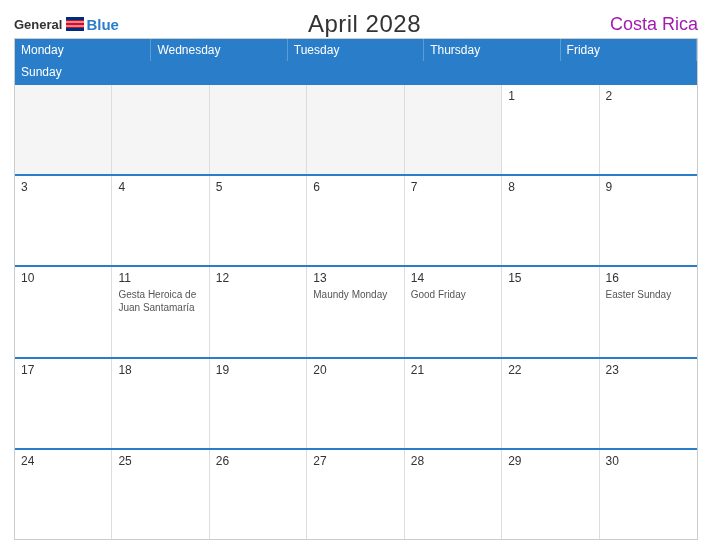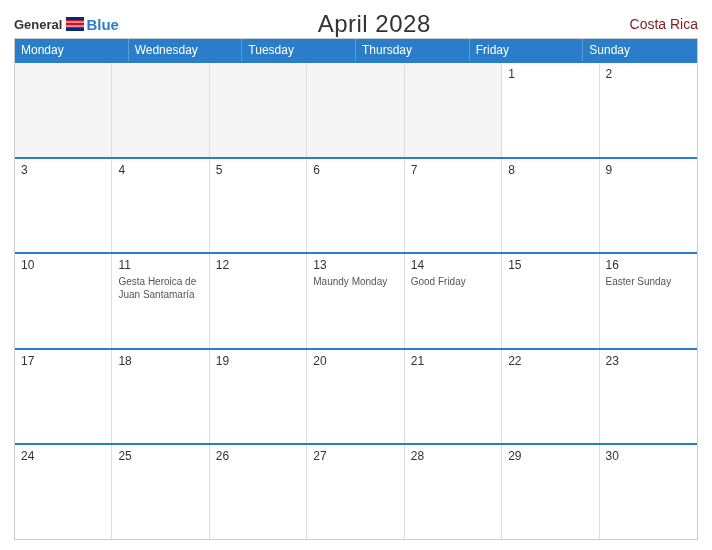--- a/index.html
+++ b/index.html
@@ -53,37 +53,37 @@
     }
 
     .calendar-title {
       font-size: 24px;
       color: #333;
       font-weight: normal;
       letter-spacing: 0.5px;
     }
 
     .country-label {
-      font-size: 14px;
-      color: #7f1d1d;
+      font-size: 18px;
+      color: #a21caf;
       font-weight: normal;
     }
 
     
     .calendar {
       flex: 1;
       display: flex;
       flex-direction: column;
       border: 1px solid #ccc;
     }
 
     
     .day-headers {
       display: grid;
-      grid-template-columns: repeat(6, 1fr);
+      grid-template-columns: repeat(5, 1fr);
       background: #2a7dc9;
     }
 
     .day-header {
       color: #fff;
       font-size: 12px;
       font-weight: normal;
       padding: 4px 6px;
       text-align: left;
       border-right: 1px solid #5a9fd4;

